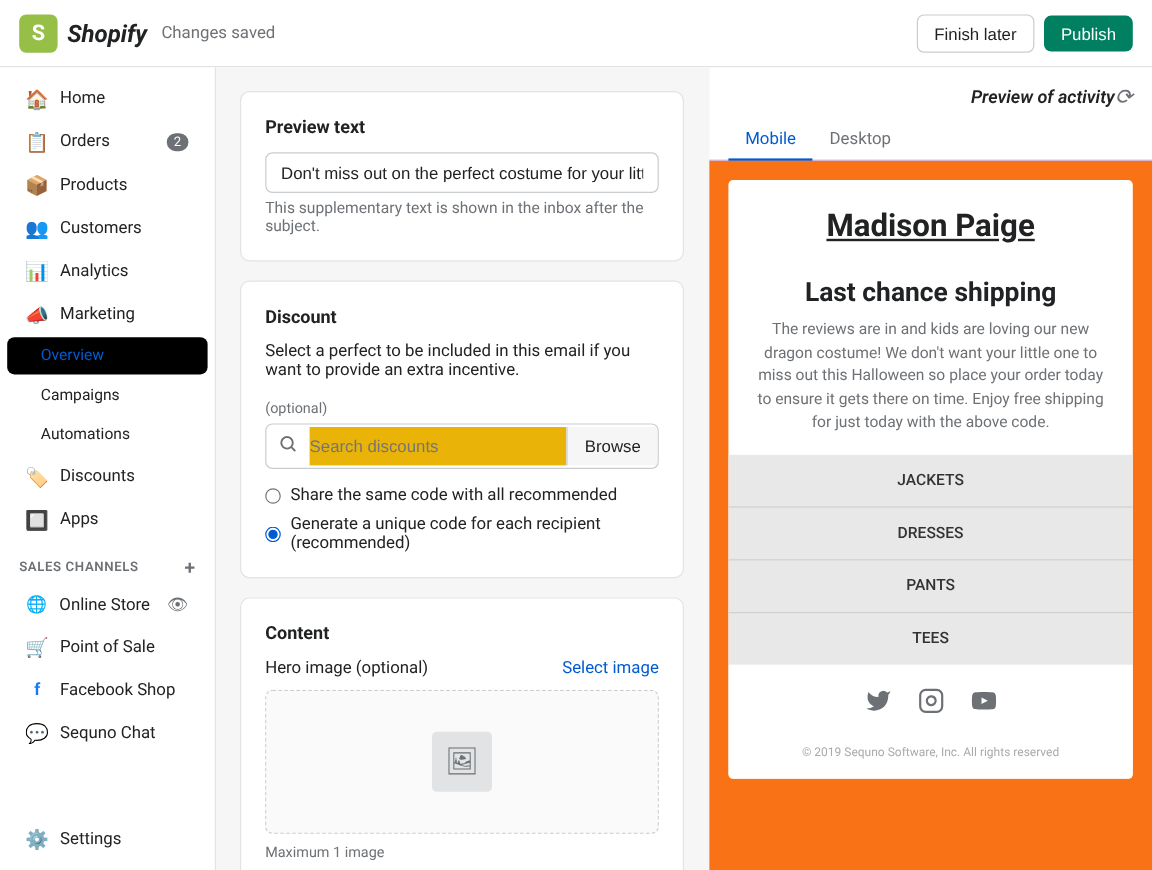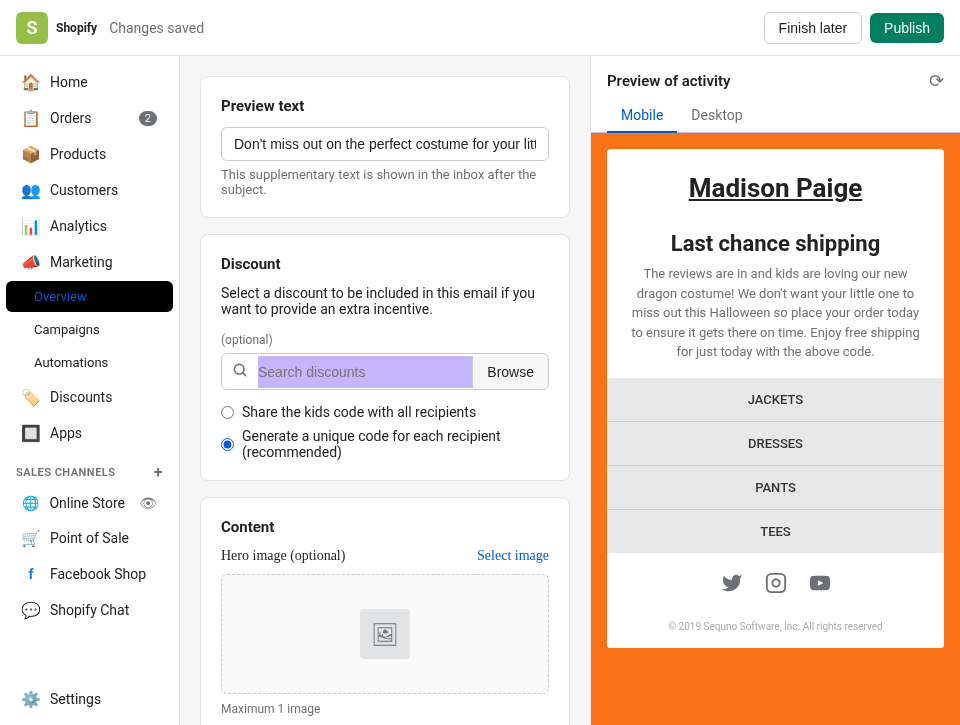--- a/index.html
+++ b/index.html
@@ -42,36 +42,36 @@
     
     .section-title { font-size: 15px; font-weight: 700; color: #202223; margin-bottom: 12px; }
     .preview-input { width: 100%; border: 1px solid #c9cccf; border-radius: 6px; padding: 8px 12px; font-size: 14px; color: #202223; outline: none; }
     .preview-hint { font-size: 13px; color: #6d7175; margin-top: 6px; }
 
     
     .discount-desc { font-size: 14px; color: #202223; margin-bottom: 16px; }
     .optional-label { font-size: 12px; color: #6d7175; margin-bottom: 6px; }
     .search-row { display: flex; align-items: center; border: 1px solid #c9cccf; border-radius: 6px; overflow: hidden; }
     .search-row .search-icon-wrap { padding: 8px 10px; color: #6d7175; }
-    .search-row input { flex: 1; border: none; outline: none; font-size: 14px; padding: 8px 0; background: #c4b5fd; }
+    .search-row input { flex: 1; border: none; outline: none; font-size: 14px; padding: 8px 0; background: #eab308; }
     .browse-btn { background: #f6f6f7; border: none; border-left: 1px solid #c9cccf; padding: 8px 14px; cursor: pointer; font-size: 14px; color: #202223; }
     .radio-group { margin-top: 14px; display: flex; flex-direction: column; gap: 8px; }
     .radio-row { display: flex; align-items: center; gap: 8px; font-size: 14px; cursor: pointer; }
     .radio-row input[type="radio"] { accent-color: #005bd3; }
 
     
-    .hero-header { display: flex; justify-content: space-between; align-items: center; margin-bottom: 10px; font-family: Liberation Serif, serif; }
+    .hero-header { display: flex; justify-content: space-between; align-items: center; margin-bottom: 10px; }
     .select-image-link { color: #005bd3; font-size: 14px; cursor: pointer; text-decoration: none; }
     .image-dropzone { border: 1px dashed #c9cccf; border-radius: 6px; height: 120px; display: flex; align-items: center; justify-content: center; background: #fafafa; margin-bottom: 8px; }
     .image-placeholder { width: 50px; height: 50px; background: #e1e3e5; border-radius: 4px; display: flex; align-items: center; justify-content: center; color: #6d7175; font-size: 22px; }
     .max-label { font-size: 12px; color: #6d7175; margin-bottom: 16px; }
 
     
     .preview-panel { width: 370px; background: #fff; border-left: 1px solid #e1e3e5; display: flex; flex-direction: column; overflow: hidden; }
-    .preview-panel-header { padding: 14px 16px 0; display: flex; align-items: center; justify-content: space-between; }
+    .preview-panel-header { padding: 14px 16px 0; display: flex; align-items: center; justify-content: flex-end; font-style: italic; }
     .preview-panel-title { font-size: 15px; font-weight: 600; color: #202223; }
     .refresh-icon { color: #6d7175; cursor: pointer; font-size: 18px; }
     .preview-tabs { display: flex; border-bottom: 1px solid #c4b5fd; padding: 0 16px; margin-top: 8px; }
     .preview-tab { padding: 8px 14px; font-size: 14px; cursor: pointer; color: #6d7175; border-bottom: 2px solid transparent; margin-bottom: -1px; }
     .preview-tab.active { color: #005bd3; border-bottom: 2px solid #005bd3; }
 
     
     .email-preview { flex: 1; overflow-y: auto; padding: 16px; background: #f97316; }
     .email-card { background: #fff; border-radius: 4px; overflow: hidden; }
     .email-brand { text-align: center; padding: 24px 16px 12px; font-size: 26px; font-weight: 700; color: #202223; border-bottom: none; font-style: normal; text-decoration: underline; }
@@ -90,21 +90,21 @@
     ::-webkit-scrollbar-track { background: transparent; }
     ::-webkit-scrollbar-thumb { background: #c9cccf; border-radius: 3px; }
   </style>
 </head>
 <body>
 
 <div class="topbar">
   <div class="topbar-left">
     <div class="shopify-logo">
       <div class="logo-icon">S</div>
-      <span style="text-transform:capitalize;font-size:12px;color:#202223;font-weight:700;">shopify</span>
+      <span style="text-transform:capitalize;font-size:20px;color:#202223;font-weight:700;font-style:italic;">shopify</span>
     </div>
     <span class="changes-saved">Changes saved</span>
   </div>
   <div class="topbar-right">
     <button class="btn-finish-later">Finish later</button>
     <button class="btn-publish">Publish</button>
   </div>
 </div>
 
 <div class="main">
@@ -164,57 +164,57 @@
     <div class="nav-item">
       <span class="icon">🛒</span>
       <span>Point of Sale</span>
     </div>
     <div class="nav-item">
       <span class="icon" style="font-weight:700;color:#1877f2;font-size:14px;">f</span>
       <span>Facebook Shop</span>
     </div>
     <div class="nav-item">
       <span class="icon">💬</span>
-      <span>Shopify Chat</span>
+      <span>Sequno Chat</span>
     </div>
     <div style="margin-top:auto;">
       <div class="nav-item settings-item">
         <span class="icon">⚙️</span>
         <span>Settings</span>
       </div>
     </div>
   </div>
 
   <div class="content">
     <div class="middle-panel">
 
       <div class="card">
         <div class="section-title">Preview text</div>
         <input class="preview-input" type="text" value="Don't miss out on the perfect costume for your little one." style="">
         <div class="preview-hint">This supplementary text is shown in the inbox after the subject.</div>
       </div>
 
       <div class="card">
         <div class="section-title">Discount</div>
-        <div class="discount-desc">Select a discount to be included in this email if you want to provide an extra incentive.</div>
+        <div class="discount-desc">Select a perfect to be included in this email if you want to provide an extra incentive.</div>
         <div class="optional-label">(optional)</div>
         <div class="search-row">
           <div class="search-icon-wrap">
             <svg width="16" height="16" viewBox="0 0 20 20" fill="none">
                 <circle cx="9" cy="9" r="6" stroke="#6d7175" stroke-width="2"></circle>
                 <path d="M14 14l3 3" stroke="#6d7175" stroke-width="2" stroke-linecap="round"></path>
               </svg>
           </div>
           <input type="text" class="preview-input" style="border: none; border-radius: 0px;" placeholder="Search discounts">
           <button class="browse-btn">Browse</button>
         </div>
         <div class="radio-group">
           <label class="radio-row">
             <input type="radio" name="discount-code" style="">
-            <span>Share the kids code with all recipients</span>
+            <span>Share the same code with all recommended</span>
           </label>
           <label class="radio-row">
             <input type="radio" name="discount-code" checked="" style="">
             <span>Generate a unique code for each recipient (recommended)</span>
           </label>
         </div>
       </div>
 
       <div class="card">
         <div class="section-title">Content</div>

